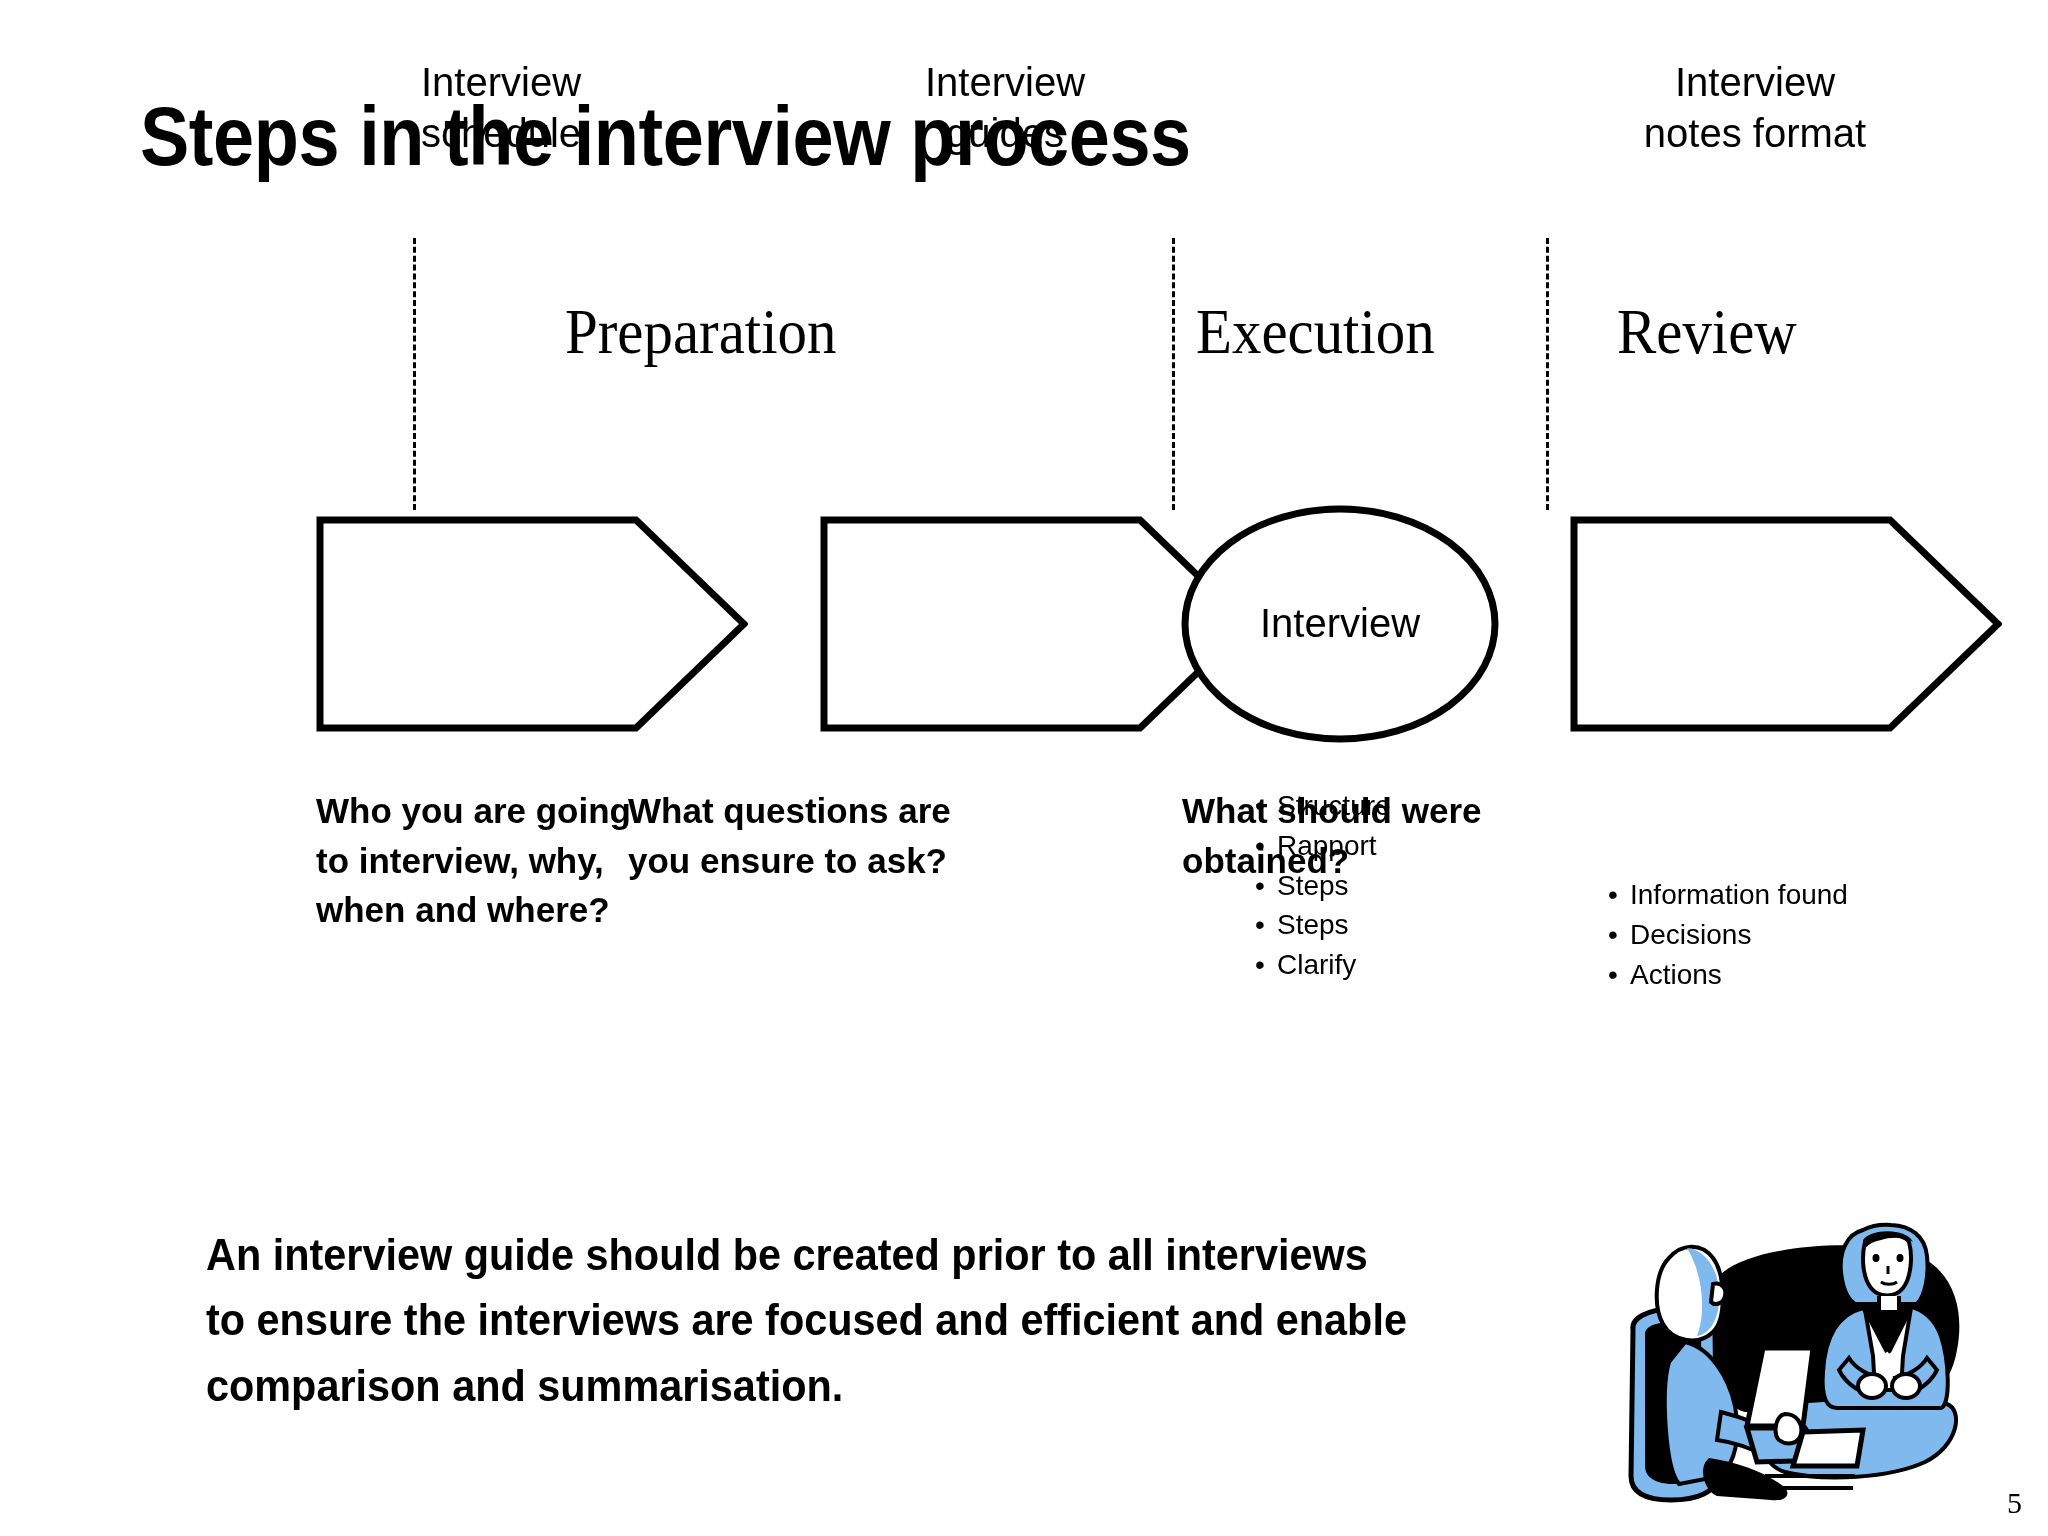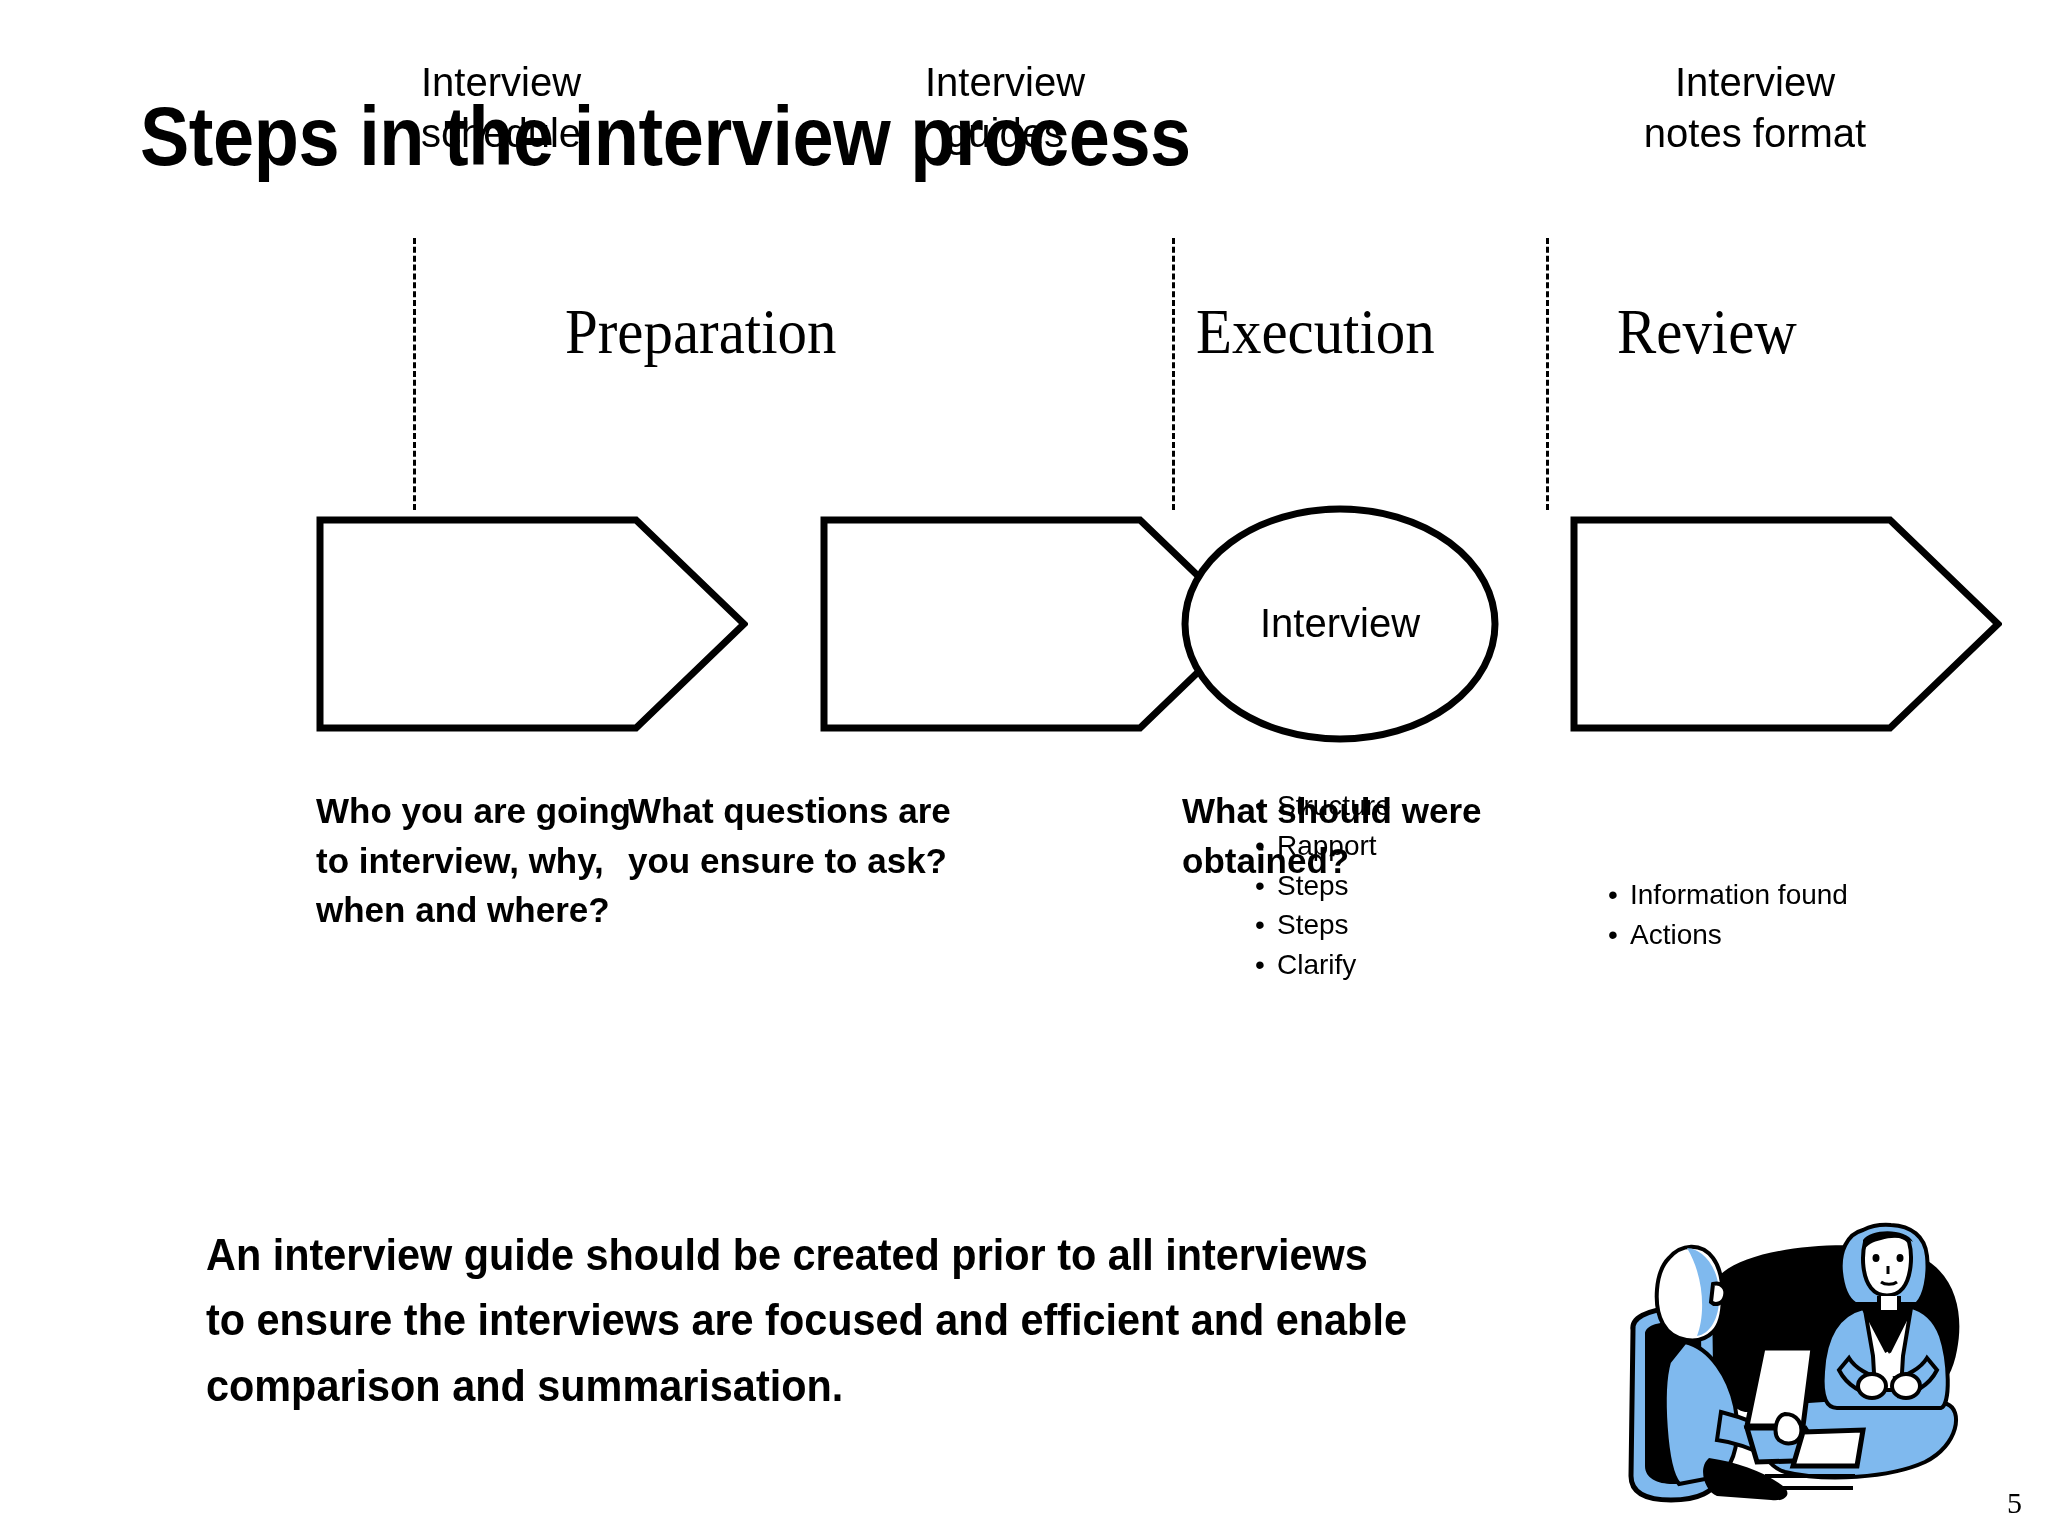--- a/index.html
+++ b/index.html
@@ -205,20 +205,21 @@
 <ul id="bullets-execution" class="bullet-list">
   <li>Structure</li>
   <li>Rapport</li>
   <li>Steps</li>
   <li>Steps</li>
   <li>Clarify</li>
 </ul>
 
 <ul id="bullets-review" class="bullet-list">
   <li>Information found</li>
+  <li>Decisions</li>
   <li>Actions</li>
 </ul>
 
 <div id="bottom-statement">An interview guide should be created prior to all interviews to ensure the interviews are focused and efficient and enable comparison and summarisation.</div>
 
 <div id="page-number">5</div>
 
 <div id="clipart">
   <svg width="400" height="312" viewBox="0 0 400 312" aria-hidden="true">
 

